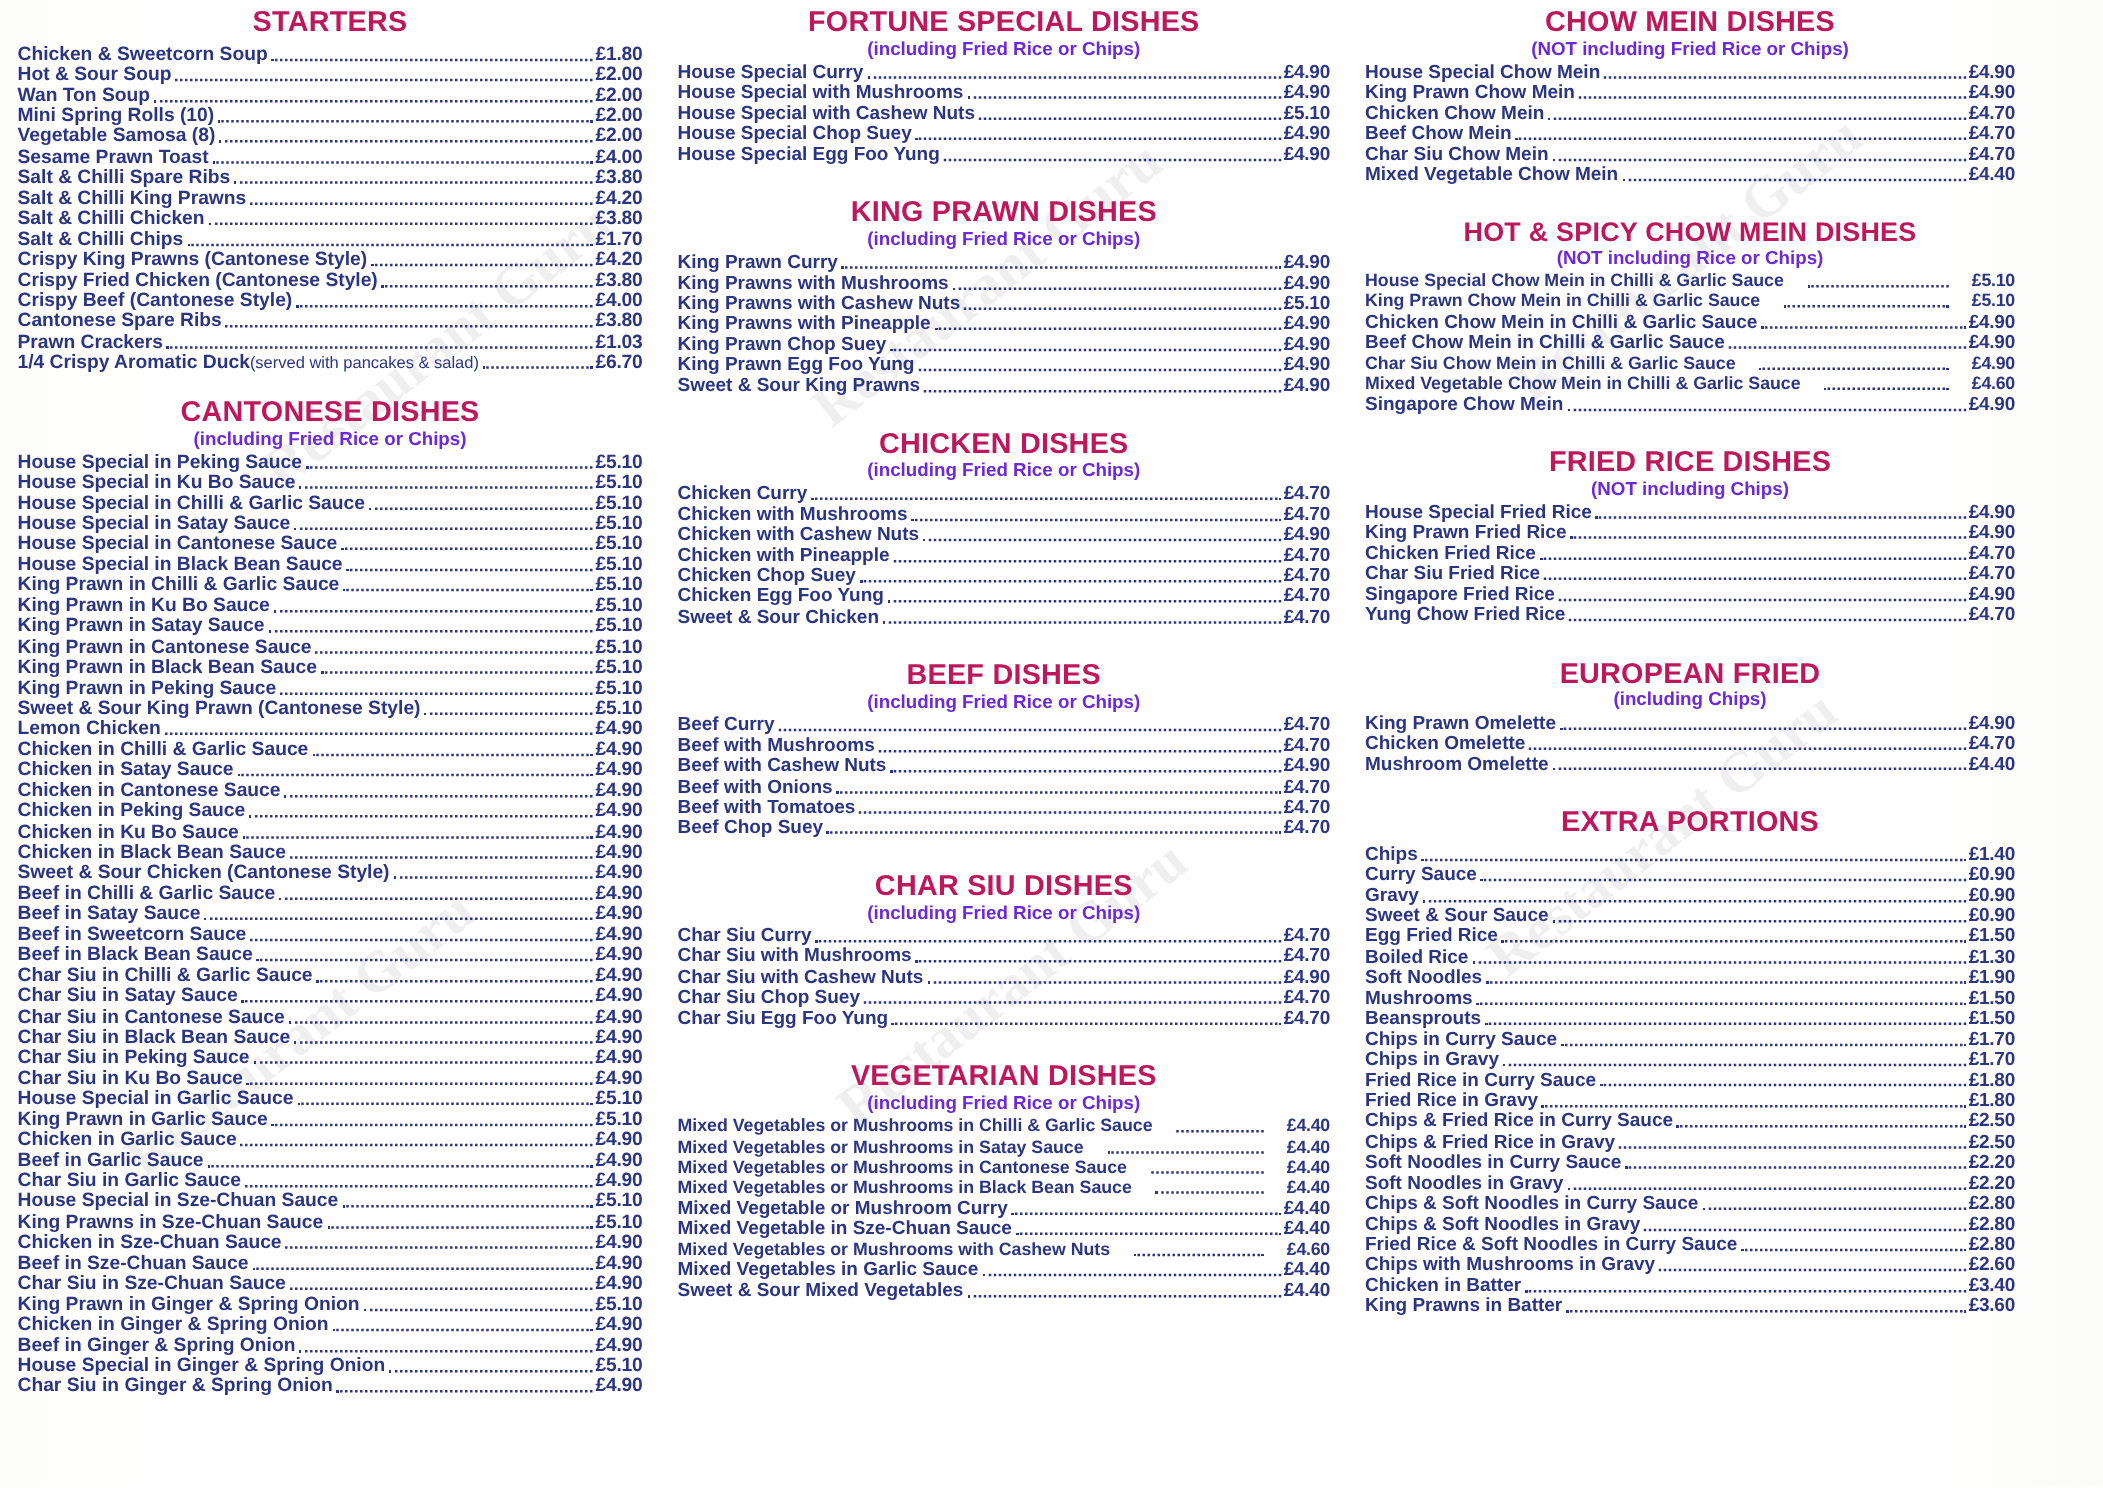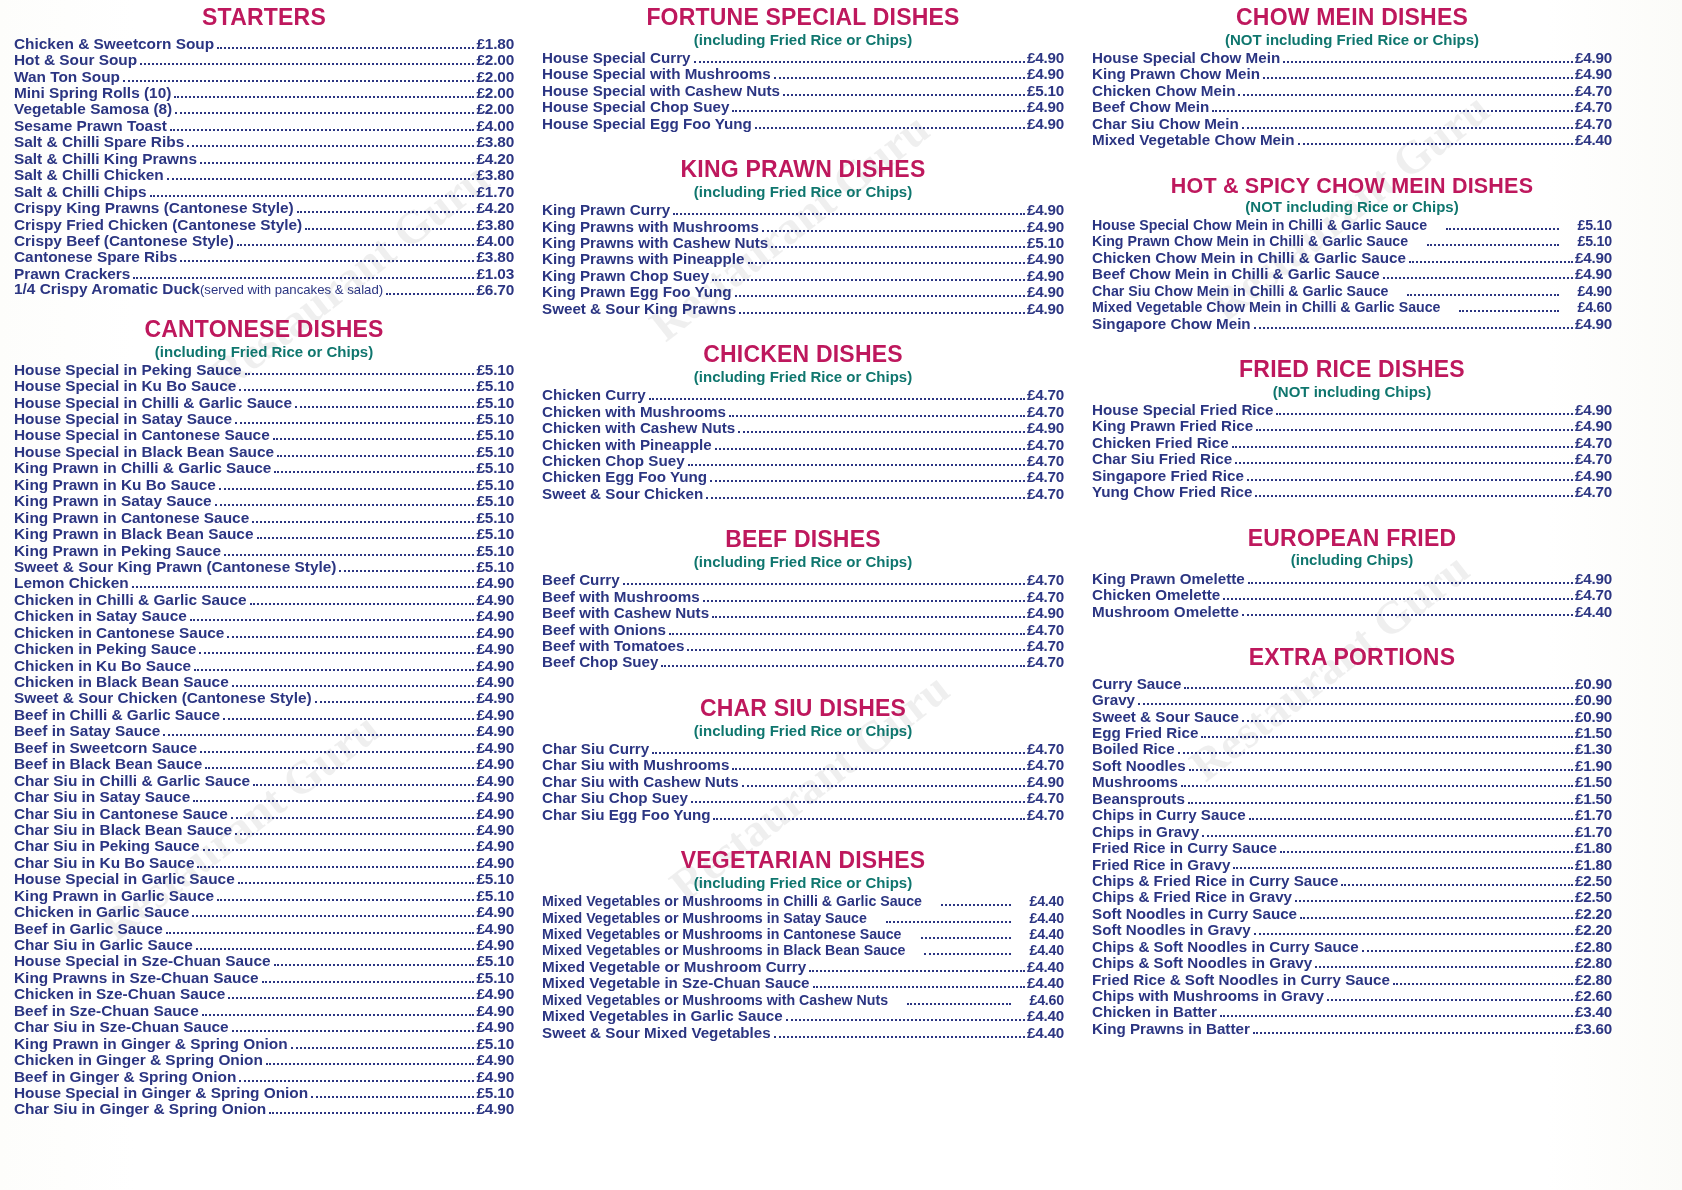--- a/index.html
+++ b/index.html
@@ -43,21 +43,21 @@
     text-align:center;
     color:#be185d;
     font-weight:700;
     font-size:23px;
     letter-spacing:.2px;
     line-height:1.12;
   }
   .section.smaller{font-size:21.5px;}
   .subtitle{
     text-align:center;
-    color:#0f766e;
+    color:#6d28d9;
     font-weight:700;
     font-size:15px;
     line-height:1.15;
     margin:0 0 2px 0;
   }
   .spacer-xs{height:5px;}
   .spacer-m{height:18px;}
   .spacer-l{height:25px;}
 
   ul.items{list-style:none;margin:0;padding:0;}
@@ -779,20 +779,25 @@
           <span class="nm"><span>Mushroom Omelette</span></span>
           <span class="lead"></span>
           <span class="pr">£4.40</span>
         </li>
       </ul>
       <div class="spacer-l"></div>
       <h2 class="section">EXTRA PORTIONS</h2>
       <div class="spacer-xs"></div>
       <ul class="items">
         <li class="item">
+          <span class="nm"><span>Chips</span></span>
+          <span class="lead"></span>
+          <span class="pr">£1.40</span>
+        </li>
+        <li class="item">
           <span class="nm"><span>Curry Sauce</span></span>
           <span class="lead"></span>
           <span class="pr">£0.90</span>
         </li>
         <li class="item">
           <span class="nm"><span>Gravy</span></span>
           <span class="lead"></span>
           <span class="pr">£0.90</span>
         </li>
         <li class="item">

